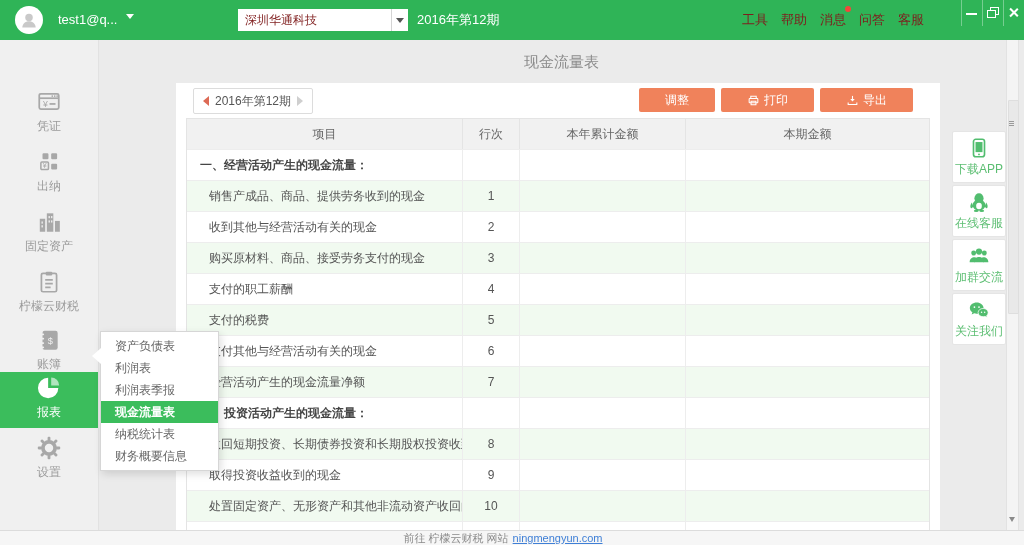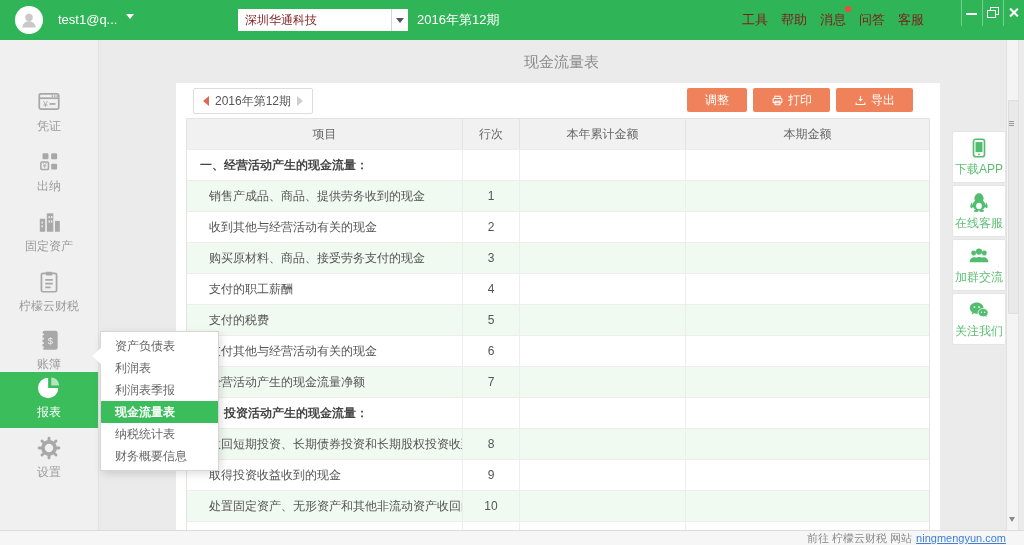--- a/index.html
+++ b/index.html
@@ -41,21 +41,21 @@
   
   .content{position:absolute;left:99px;top:40px;right:0;bottom:15px;background:#ebebeb;}
   .page-title{position:absolute;top:13px;left:0;width:100%;text-align:center;font-size:15px;font-weight:normal;color:#8b8b8b;margin:0;}
   .panel{position:absolute;left:77px;top:43px;width:764px;bottom:0;background:#fff;overflow:hidden;}
   .pnav{position:absolute;left:17px;top:5px;width:118px;height:24px;border:1px solid #dcdcdc;border-radius:2px;
         text-align:center;line-height:24px;font-size:12px;color:#555;background:#fff;cursor:pointer;}
   .pn-left{position:absolute;left:9px;top:7px;width:0;height:0;border:5px solid transparent;border-right:6px solid #dd6a55;border-left:0;cursor:pointer;}
   .pn-right{position:absolute;right:9px;top:7px;width:0;height:0;border:5px solid transparent;border-left:6px solid #cfcfcf;border-right:0;cursor:pointer;}
   .actions{position:absolute;right:27px;top:5px;display:flex;gap:6px;}
   .abtn{height:24px;background:var(--accent-orange);color:#fff;font-size:12px;border:none;border-radius:2px;
-        padding:0 18px;display:flex;align-items:center;gap:4px;cursor:pointer;font-family:inherit;}
+        padding:0 26px;display:flex;align-items:center;gap:4px;cursor:pointer;font-family:inherit;}
   .abtn .ic{width:13px;height:13px;color:#fff;}
 
   
   .table{position:absolute;left:10px;top:35px;width:744px;border:1px solid #e4e4e4;font-size:12px;color:#555;box-sizing:border-box;}
   .thead{display:flex;height:30px;background:#f1f1f1;color:#666;}
   .thead .tcell{justify-content:center;padding-left:0;border-right:1px solid #e4e4e4;}
   .trow{display:flex;height:30px;background:#fff;border-top:1px solid #ededed;}
   .trow.alt{background:var(--row-alt-green);}
   .tcell{box-sizing:border-box;border-right:1px solid #ededed;display:flex;align-items:center;overflow:hidden;white-space:nowrap;}
   .c0{width:276px;padding-left:22px;}
@@ -80,21 +80,21 @@
   
   .scrollbar{position:absolute;left:1006px;top:40px;width:13px;height:490px;background:#f4f4f4;
              border-left:1px solid #e2e2e2;border-right:1px solid #e2e2e2;box-sizing:border-box;z-index:5;}
   .sthumb{position:absolute;left:1px;top:60px;width:9px;height:212px;background:#e9e9e9;border:1px solid #dedede;border-radius:1px;}
   .sgrip{position:absolute;left:2px;top:81px;width:5px;height:5px;
          background:repeating-linear-gradient(#9a9a9a 0 1px,transparent 1px 2px);}
   .sarrow{position:absolute;left:2px;bottom:8px;width:0;height:0;border:3.5px solid transparent;border-top:5px solid #8a8a8a;border-bottom:0;cursor:pointer;}
 
   
   .footer{position:absolute;left:0;bottom:0;width:100%;height:15px;background:#f6f6f6;border-top:1px solid #dcdcdc;
-          box-sizing:border-box;font-size:11px;line-height:14px;color:#8a8a8a;text-align:right;padding-right:18px;z-index:45;}
+          box-sizing:border-box;font-size:11px;line-height:14px;color:#8a8a8a;text-align:center;padding-right:18px;z-index:45;}
   .footer a{color:var(--link-blue);text-decoration:underline;margin-left:4px;cursor:pointer;}
 </style>
 </head>
 <body>
 
 <header class="topbar">
   <div class="avatar">
     <span class="ic">
       <svg viewBox="0 0 24 24">
           <circle cx="12" cy="9" r="4.5" fill="#c9c9c9"></circle>

